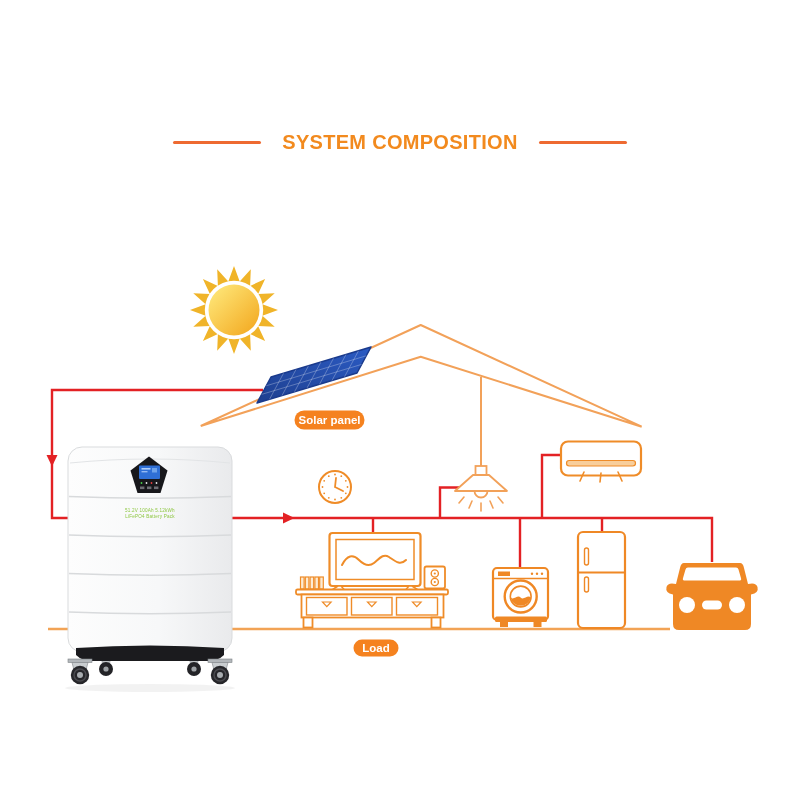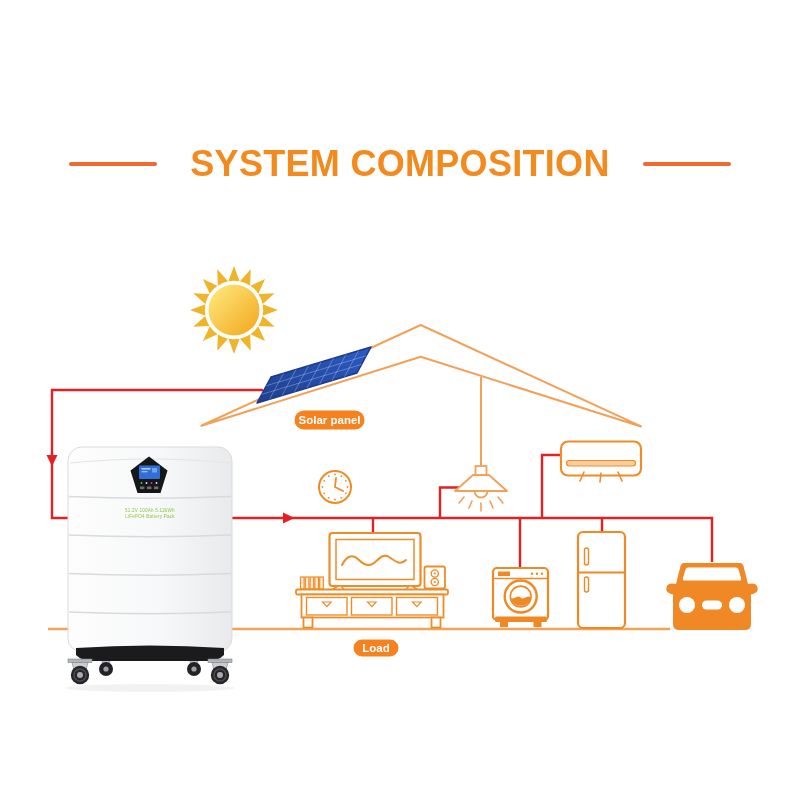--- a/index.html
+++ b/index.html
@@ -1,21 +1,21 @@
 <!DOCTYPE html>
 <html><head>
 <meta charset="utf-8">
 <style>
   html,body{margin:0;padding:0;background:#fff;}
   .canvas{position:relative;width:800px;height:800px;background:#fff;overflow:hidden;
           font-family:"Liberation Sans",sans-serif;}
   .title-row{position:absolute;top:127px;left:0;right:0;display:flex;align-items:center;
              justify-content:center;gap:17px;}
   .title-line{width:88px;height:3.5px;background:#EE6A31;border-radius:2px;}
-  .page-title{margin:16px;font-size:36px;font-weight:700;color:#F28A1E;letter-spacing:.3px;}
+  .page-title{margin:4px;font-size:20px;font-weight:700;color:#F28A1E;letter-spacing:.3px;}
   svg{position:absolute;left:0;top:0;}
   svg text{font-family:"Liberation Sans",sans-serif;}
   .badge-text{font-size:11.5px;font-weight:700;fill:#fff;}
   .battery-label{font-size:4.6px;fill:#8CC63F;letter-spacing:.2px;}
 </style>
 </head>
 <body>
 
 <div class="canvas">
 

